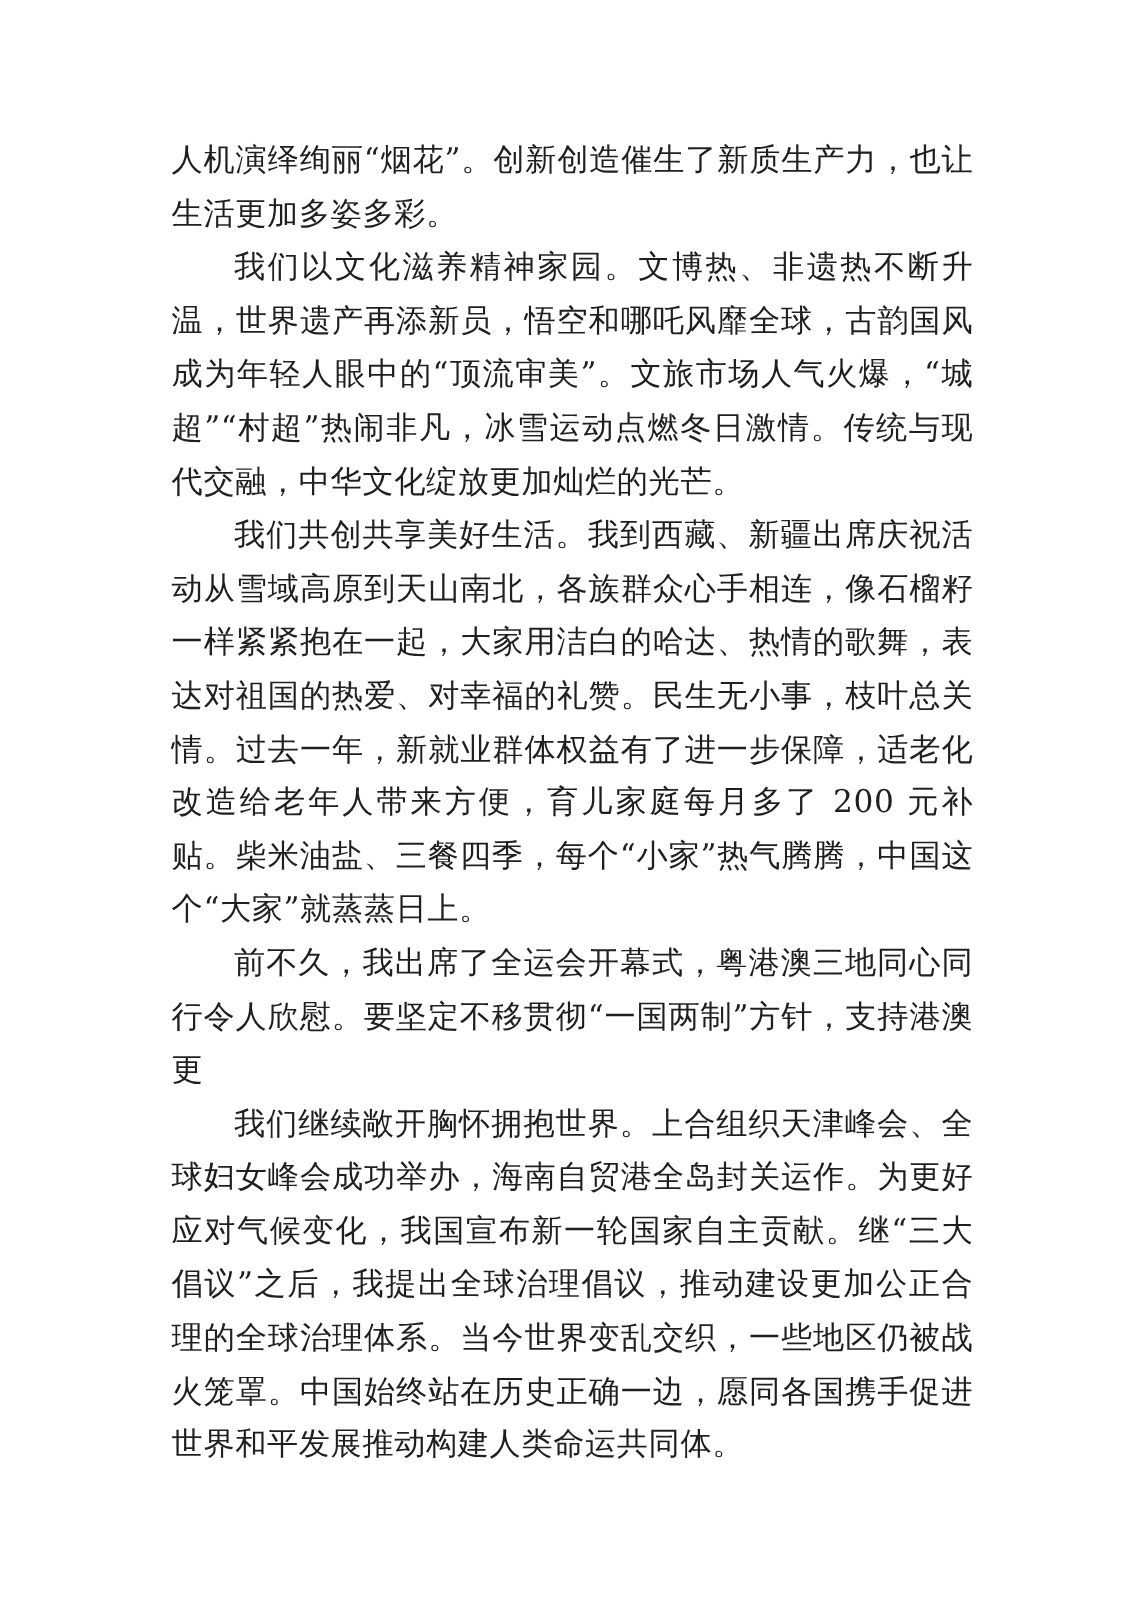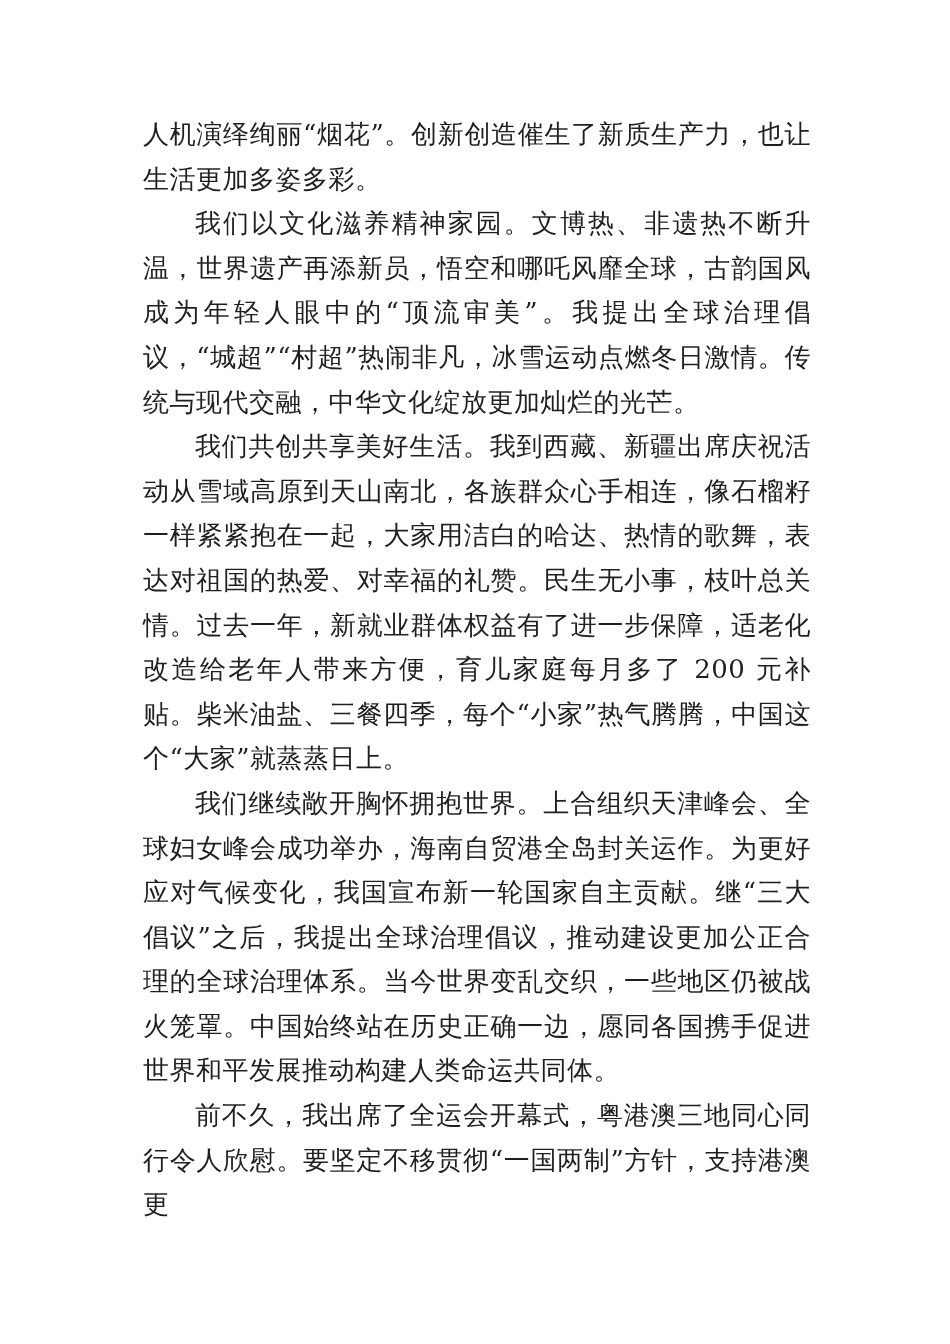--- a/index.html
+++ b/index.html
@@ -39,18 +39,18 @@
     text-indent: 2em;
   }
 </style>
 </head>
 <body>
 
 <div class="page">
   <div class="text-block">
 
   <p class="para">人机演绎绚丽“烟花”。创新创造催生了新质生产力，也让生活更加多姿多彩。</p>
-      <p class="para indent">我们以文化滋养精神家园。文博热、非遗热不断升温，世界遗产再添新员，悟空和哪吒风靡全球，古韵国风成为年轻人眼中的“顶流审美”。我提出全球治理倡议，“城超”“村超”热闹非凡，冰雪运动点燃冬日激情。传统与现代交融，中华文化绽放更加灿烂的光芒。</p>
+      <p class="para indent">我们以文化滋养精神家园。文博热、非遗热不断升温，世界遗产再添新员，悟空和哪吒风靡全球，古韵国风成为年轻人眼中的“顶流审美”。文旅市场人气火爆，“城超”“村超”热闹非凡，冰雪运动点燃冬日激情。传统与现代交融，中华文化绽放更加灿烂的光芒。</p>
       <p class="para indent">我们共创共享美好生活。我到西藏、新疆出席庆祝活动从雪域高原到天山南北，各族群众心手相连，像石榴籽一样紧紧抱在一起，大家用洁白的哈达、热情的歌舞，表达对祖国的热爱、对幸福的礼赞。民生无小事，枝叶总关情。过去一年，新就业群体权益有了进一步保障，适老化改造给老年人带来方便，育儿家庭每月多了 200 元补贴。柴米油盐、三餐四季，每个“小家”热气腾腾，中国这个“大家”就蒸蒸日上。</p>
+      <p class="para indent">前不久，我出席了全运会开幕式，粤港澳三地同心同行令人欣慰。要坚定不移贯彻“一国两制”方针，支持港澳更</p>
       <p class="para indent">我们继续敞开胸怀拥抱世界。上合组织天津峰会、全球妇女峰会成功举办，海南自贸港全岛封关运作。为更好应对气候变化，我国宣布新一轮国家自主贡献。继“三大倡议”之后，我提出全球治理倡议，推动建设更加公正合理的全球治理体系。当今世界变乱交织，一些地区仍被战火笼罩。中国始终站在历史正确一边，愿同各国携手促进世界和平发展推动构建人类命运共同体。</p>
-      <p class="para indent">前不久，我出席了全运会开幕式，粤港澳三地同心同行令人欣慰。要坚定不移贯彻“一国两制”方针，支持港澳更</p>
     </div>
 </div>
 
 </body></html>

